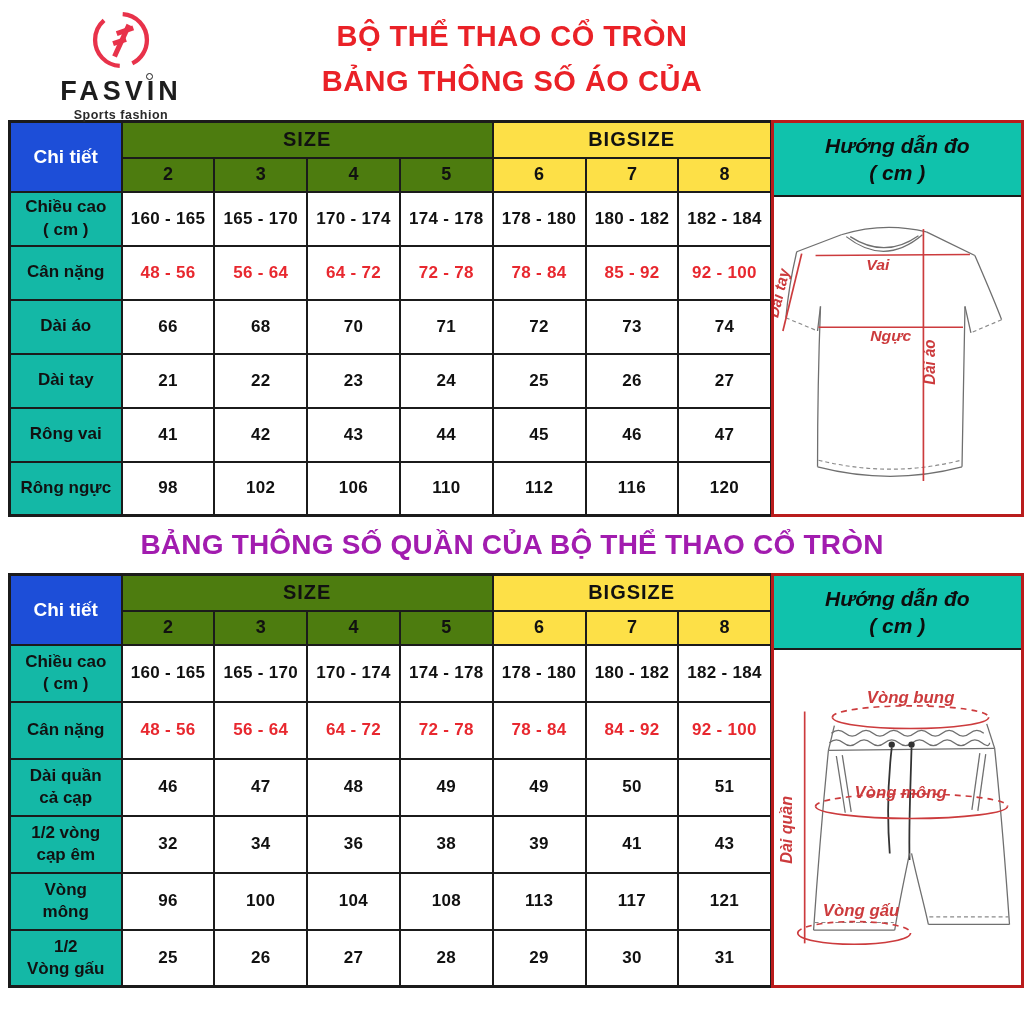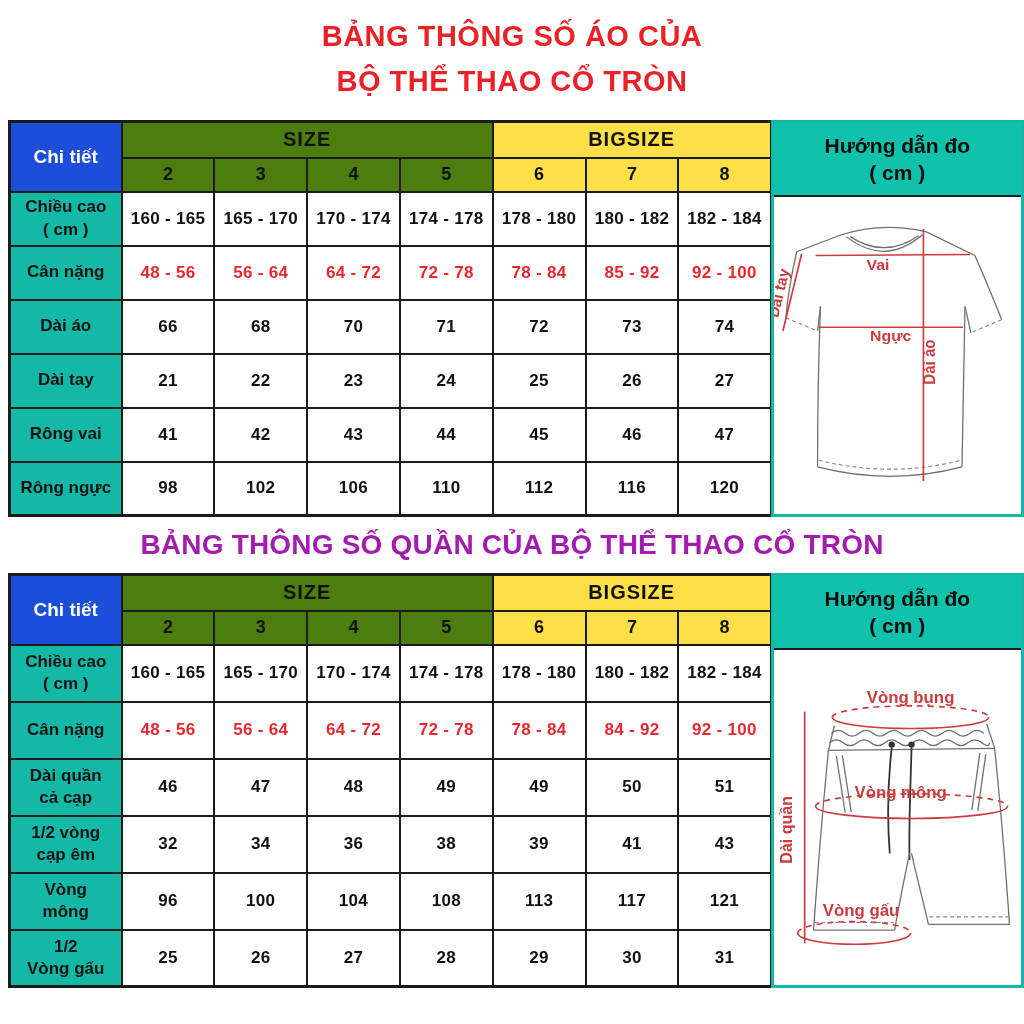--- a/index.html
+++ b/index.html
@@ -25,44 +25,54 @@
   thead .num-row{height:34px;}
   th.corner{background:#1d4ed8;color:#ffffff;font-size:19px;}
   th.grp{font-size:20px;letter-spacing:1px;}
   .num-row th{font-size:18px;}
   tbody th{font-size:17px;font-weight:bold;white-space:pre-line;line-height:1.3;background:#14b8a6;}
   tbody td{font-size:17px;font-weight:bold;letter-spacing:0.3px;}
   tbody td.red{color:#e8282f;}
   .shirt-table tbody tr{height:54px;}
   .pants-table tbody tr{height:57px;}
 
-  .guide{width:252px;margin-left:-2px;border:3px solid #14b8a6;display:flex;flex-direction:column;background:#fff;}
+  .guide{width:252px;margin-left:-2px;border:3px solid #b91c1c;display:flex;flex-direction:column;background:#fff;font-style:italic;}
   .guide-head{height:72px;background:#10c2ac;border-bottom:2px solid #1b1b1b;display:flex;flex-direction:column;justify-content:center;text-align:center;font-weight:bold;font-size:21px;line-height:1.3;color:#0d0d0d;}
   .guide-body{flex:1;position:relative;}
   .guide-body svg{position:absolute;left:0;top:0;width:100%;height:100%;}
 
   .title-pants{height:56px;box-sizing:border-box;padding-top:12px;text-align:center;color:#a21caf;font-weight:bold;font-size:28px;letter-spacing:0.2px;}
 
   
   .outline{fill:none;stroke:#6f6f6f;stroke-width:1.3;}
   .outline-dash{fill:none;stroke:#8a8a8a;stroke-width:1.2;stroke-dasharray:4 3;}
   .red-line{fill:none;stroke:#cc3b3d;stroke-width:1.7;}
   .red-dash{fill:none;stroke:#cc3b3d;stroke-width:1.7;stroke-dasharray:6 5;}
   .red-label{fill:#cc3b3d;font-weight:bold;font-size:16px;font-family:"Liberation Sans",sans-serif;}
   .dark{fill:#333;}
 </style>
 </head>
 <body>
 
 <div class="page">
 
   <div class="top">
+    <div class="logo">
+      <svg class="logo-mark" viewBox="0 0 100 100">
+        <circle cx="50" cy="50" r="36" fill="none" stroke="#e8324a" stroke-width="6" stroke-dasharray="95 18 85 28" stroke-dashoffset="55"></circle>
+        <path d="M 61 29 L 41 73" stroke="#e8324a" stroke-width="7" fill="none"></path>
+        <path d="M 44 41 L 67 33" stroke="#e8324a" stroke-width="7" fill="none"></path>
+        <path d="M 39 55 L 57 49" stroke="#e8324a" stroke-width="7" fill="none"></path>
+      </svg>
+      <div class="brand"><span>FASVIN</span><span class="i-ring"></span></div>
+      <div class="tagline">Sports fashion</div>
+    </div>
     <div class="title-shirt">
+      <div>BỘ THỂ THAO CỔ TRÒN</div>
       <div>BẢNG THÔNG SỐ ÁO CỦA</div>
-      <div>BỘ THỂ THAO CỔ TRÒN</div>
     </div>
   </div>
 
   <div class="section">
     <table class="shirt-table">
       <colgroup>
           <col style="width:112px">
           <col span="7" style="width:92.8px">
         </colgroup>
       <thead>

